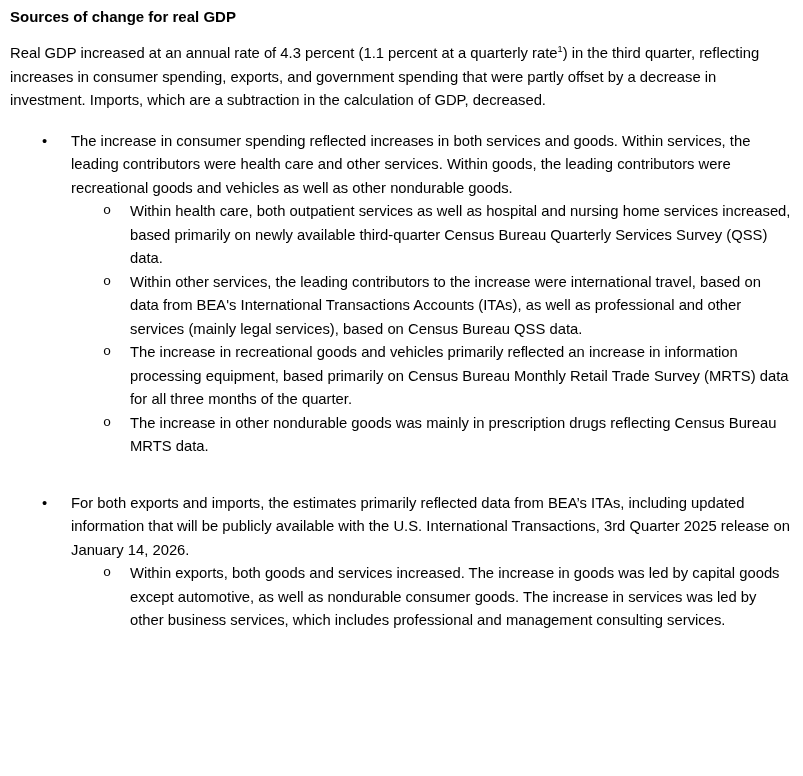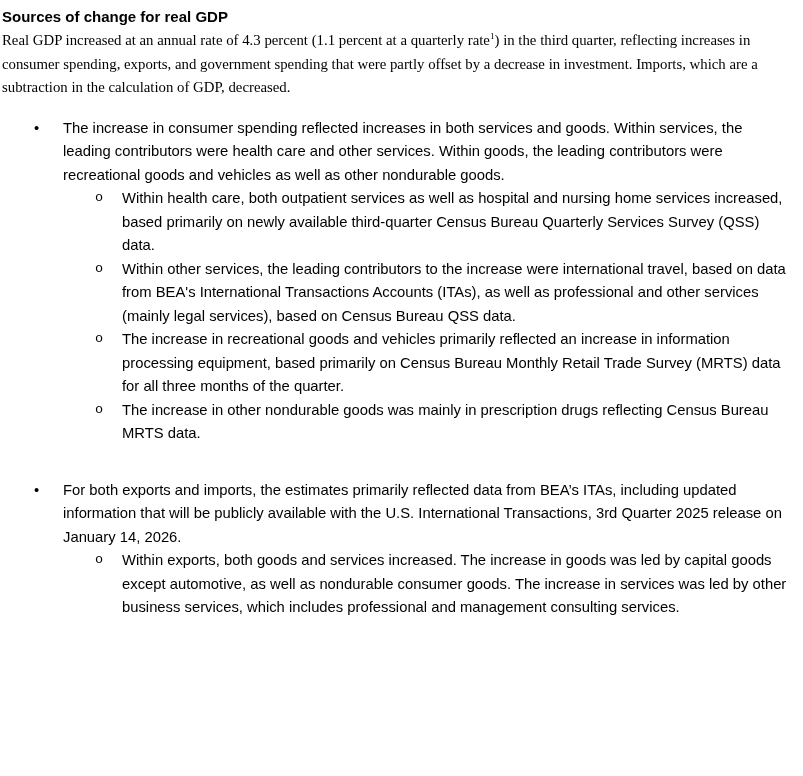--- a/index.html
+++ b/index.html
@@ -6,35 +6,34 @@
   html, body { margin: 0; padding: 0; }
   body {
     width: 803px;
     height: 776px;
     background: #ffffff;
     overflow: hidden;
   }
   .doc {
     width: 803px;
     height: 776px;
-    padding: 6px 10px 0 2px;
+    padding: 6px 10px 0 10px;
     font-family: "Liberation Sans", "DejaVu Sans", sans-serif;
     font-size: 14.8px;
     line-height: 23.5px;
     color: #000000;
     overflow: hidden;
   }
   .heading {
     font-weight: 700;
     font-size: 15px;
     line-height: 22px;
   }
   .intro {
-    margin: 1px 0 0 0;
-    font-family: Liberation Serif, serif;
+    margin: 14px 0 0 0;
   }
   sup.fn {
     font-size: 0.62em;
     line-height: 0;
     vertical-align: super;
   }
   .group { margin-top: 17px; }
   .group.gap { margin-top: 33px; }
   .li { position: relative; }
   .l1 { padding-left: 61px; }

